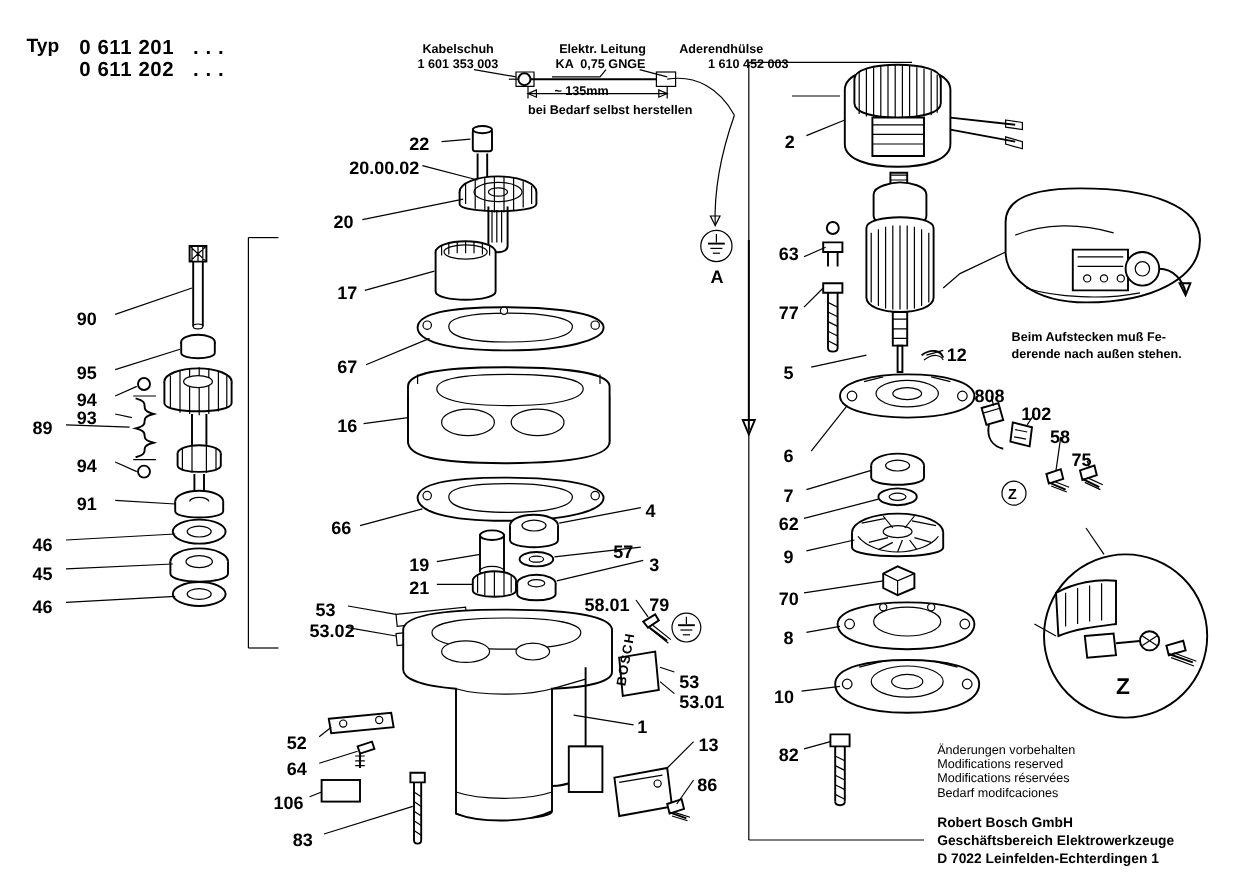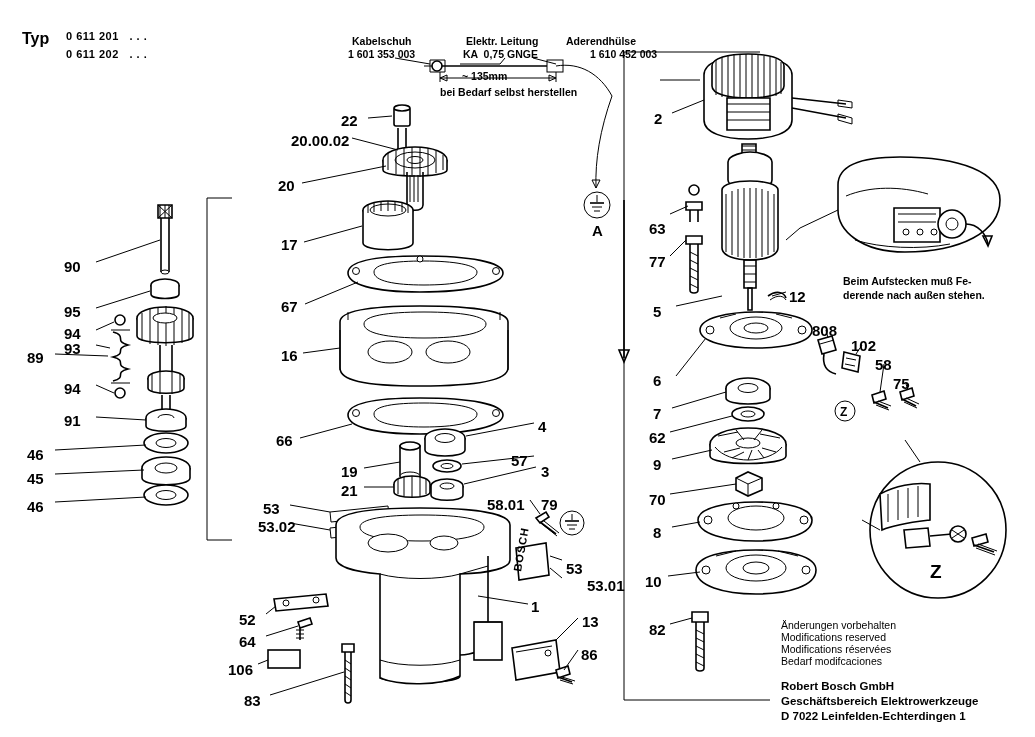--- a/index.html
+++ b/index.html
@@ -4,21 +4,21 @@
 <style>
   html,body{margin:0;padding:0;background:#ffffff;}
   body{width:1035px;height:737px;position:relative;overflow:hidden;
        font-family:"Liberation Sans", sans-serif;color:#000;}
   #sheet{position:absolute;left:0;top:0;width:1035px;height:737px;}
   .num{position:absolute;font-weight:bold;font-size:15px;white-space:pre;}
   .small{position:absolute;font-size:10.5px;white-space:pre;line-height:12px;}
   .smallb{position:absolute;font-size:10.5px;font-weight:bold;white-space:pre;line-height:12.5px;}
   .title{position:absolute;font-size:14.5px;font-weight:bold;white-space:pre;}
   .typ{position:absolute;font-size:16px;font-weight:bold;white-space:pre;}
-  .typnum{position:absolute;font-size:11px;font-weight:bold;white-space:pre;letter-spacing:.5px;}
+  .typnum{position:absolute;font-size:17px;font-weight:bold;white-space:pre;letter-spacing:.5px;}
   svg{position:absolute;left:0;top:0;}
   .ln{stroke:#000;fill:none;}
   .thin{stroke-width:1;}
   .med{stroke-width:1.6;}
   .fillw{fill:#fff;}
 </style>
 </head>
 <body>
 
 <div id="sheet">
@@ -493,32 +493,32 @@
   <div class="num" style="left:341px;top:482px;">21</div>
   <div class="num" style="left:263px;top:500px;">53</div>
   <div class="num" style="left:258px;top:518px;">53.02</div>
 
   <div class="num" style="left:538px;top:418px;">4</div>
   <div class="num" style="left:511px;top:452px;">57</div>
   <div class="num" style="left:541px;top:463px;">3</div>
   <div class="num" style="left:487px;top:496px;">58.01</div>
   <div class="num" style="left:541px;top:496px;">79</div>
   <div class="num" style="left:566px;top:560px;">53</div>
-  <div class="num" style="left:566px;top:577px;margin-left:21px;">53.01</div>
+  <div class="num" style="left:566px;top:577px;">53.01</div>
 
   <div class="num" style="left:239px;top:611px;">52</div>
   <div class="num" style="left:239px;top:633px;">64</div>
   <div class="num" style="left:228px;top:661px;">106</div>
   <div class="num" style="left:244px;top:692px;">83</div>
   <div class="num" style="left:531px;top:598px;">1</div>
   <div class="num" style="left:582px;top:613px;">13</div>
   <div class="num" style="left:581px;top:646px;">86</div>
 
   <div class="num" style="left:654px;top:110px;">2</div>
-  <div class="num" style="left:649px;top:220px;text-align:center;">63</div>
+  <div class="num" style="left:649px;top:204px;text-align:center;">63</div>
   <div class="num" style="left:649px;top:253px;">77</div>
   <div class="num" style="left:789px;top:288px;">12</div>
   <div class="num" style="left:653px;top:303px;">5</div>
   <div class="num" style="left:653px;top:372px;">6</div>
   <div class="num" style="left:653px;top:405px;">7</div>
   <div class="num" style="left:649px;top:429px;">62</div>
   <div class="num" style="left:653px;top:456px;">9</div>
   <div class="num" style="left:649px;top:491px;">70</div>
   <div class="num" style="left:653px;top:524px;">8</div>
   <div class="num" style="left:645px;top:573px;">10</div>

